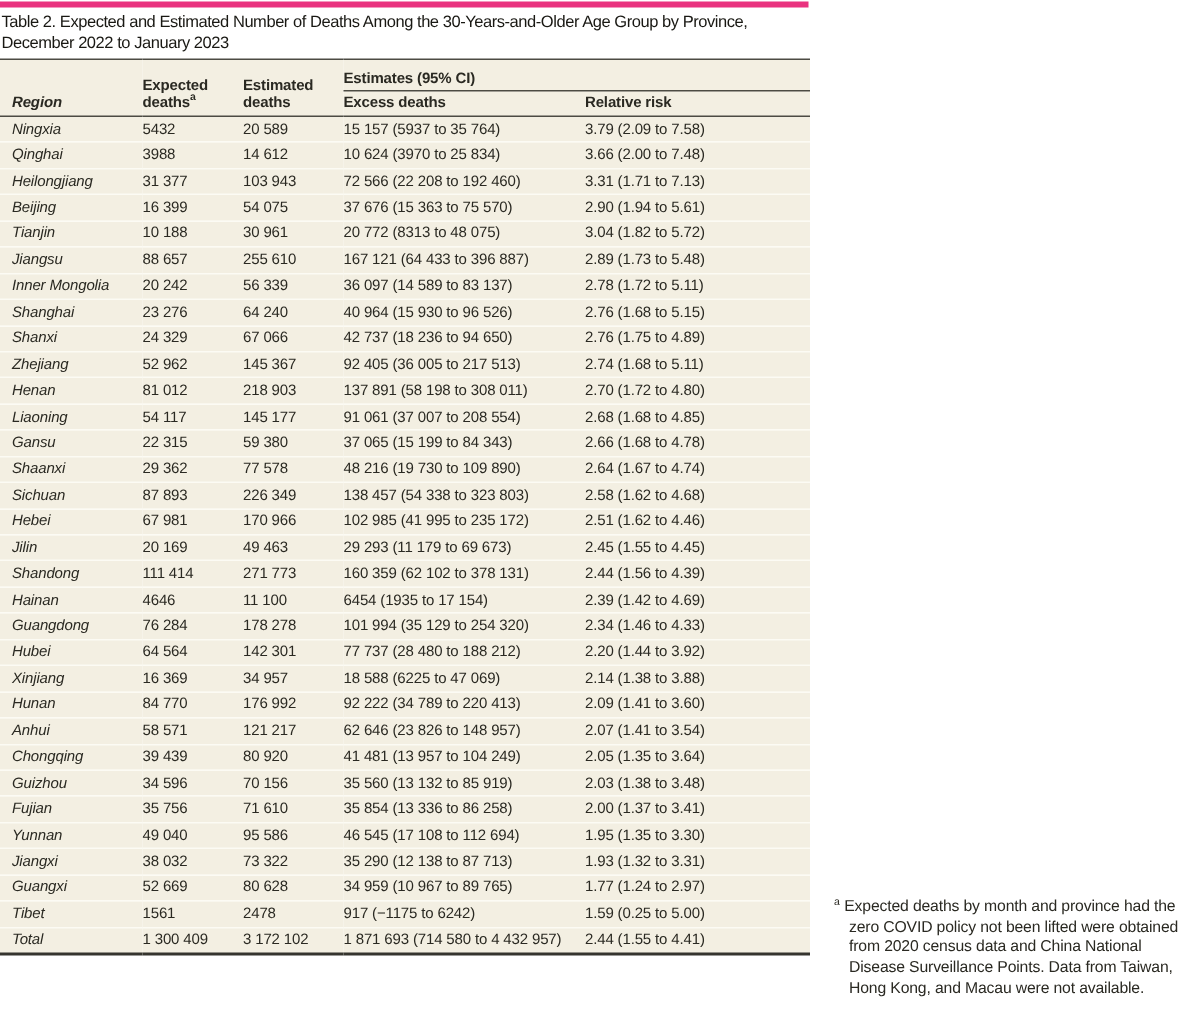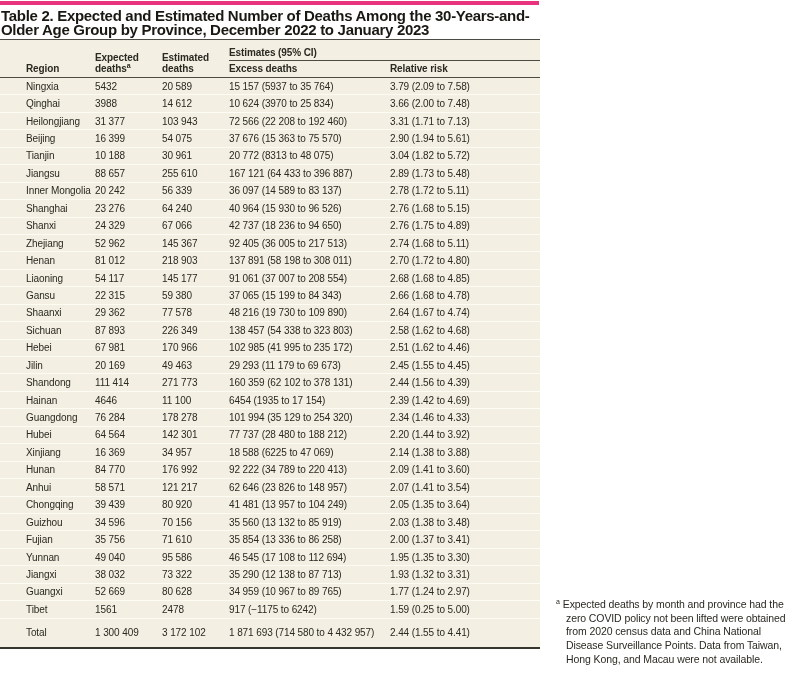--- a/index.html
+++ b/index.html
@@ -4,44 +4,44 @@
 <style>
   * { margin:0; padding:0; box-sizing:border-box; }
   html,body { width:800px; height:675px; }
   body {
     position:relative; background:#ffffff; overflow:hidden;
     font-family:"Liberation Sans", sans-serif; color:#23221d;
   }
   .topbar { position:absolute; left:0; top:1px; width:539px; height:4px; background:#e9337f; }
   .title {
     position:absolute; left:1px; top:9px; width:539px;
-    font-size:15px; font-weight:700; letter-spacing:-0.3px;
+    font-size:11px; font-weight:400; letter-spacing:-0.3px;
     line-height:13.5px; color:#191813;
   }
   .tablewrap { position:absolute; left:0; top:39px; width:540px; }
   table {
     width:540px; border-collapse:collapse; table-layout:fixed;
     font-size:10px; letter-spacing:-0.1px; color:#2a2922;
     border-top:1px solid #4c4b43; border-bottom:2px solid #35342e;
   }
   col.c1{width:95px;} col.c2{width:67px;} col.c3{width:67px;} col.c4{width:161px;} col.c5{width:150px;}
   th {
     background:#f3efe2; text-align:left; font-weight:700; font-size:10px;
     vertical-align:bottom; padding:2px 4px 3px 0;
   }
-  th.first, td.first { padding-left:26px; }
+  th.first, td.first { padding-left:8px;font-style:italic; }
   thead tr.subrow th, thead th[rowspan] { border-bottom:1px solid #4c4b43; }
   th.spanner { height:21px; vertical-align:bottom; border-bottom:1px solid #4c4b43; padding-bottom:2px; }
   thead tr.subrow th { height:15px;margin-top:48px; }
   td {
     background:#f3efe2; height:17.45px; vertical-align:middle;
     padding:0 4px 0 0; border-bottom:1px solid #fcfbf4; white-space:nowrap;
   }
   tr.total td {
-    border-top:1px solid #63625a; border-bottom:none; height:30px;
+    border-top:1px solid #63625a; border-bottom:none; height:18px;
   }
   sup { font-size:7px; line-height:0; }
   .footnote {
     position:absolute; left:556px; top:598px; width:240px;
     font-size:10.5px; line-height:13.7px; color:#2a2922;
     padding-left:10px; text-indent:-10px; letter-spacing:-0.1px;
   }
   .footnote sup { margin-right:3px; }
 </style>
 </head>

